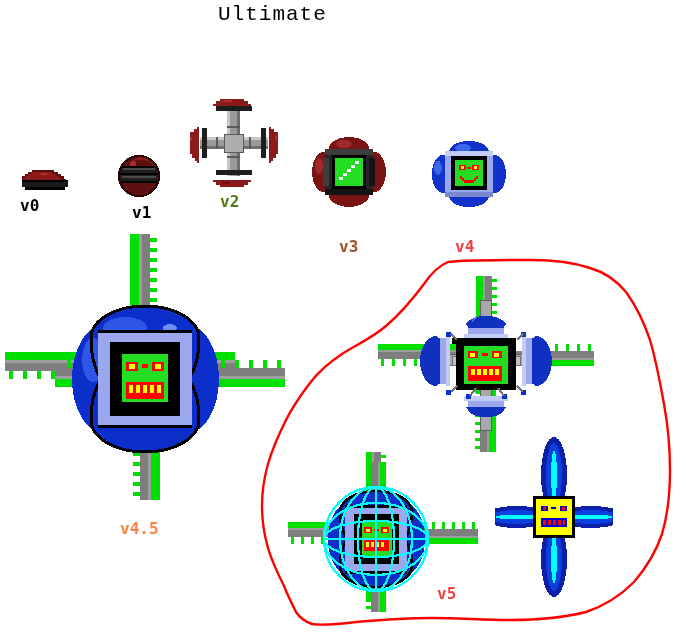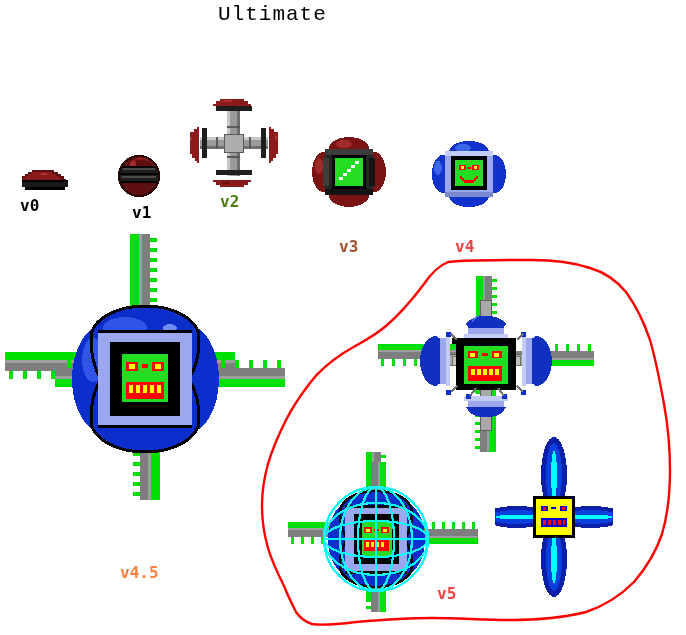--- a/index.html
+++ b/index.html
@@ -524,16 +524,16 @@
 
   <svg class="outline-svg" viewBox="0 0 686 635">
     <path id="outline-path" fill="none" stroke="#FF0000" stroke-width="2.4" stroke-linecap="round" stroke-linejoin="round" d="M 448,262 C 438,266 430,275 424,284 C 412,300 400,314 386,326 C 372,338 356,345 342,354 C 330,362 318,372 310,383 C 300,396 292,408 286,420 C 278,436 272,450 268,464 C 264,478 262,492 262,506 C 262,520 264,534 268,548 C 272,562 278,574 284,586 C 288,596 292,604 296,612 C 300,618 306,622 312,624 C 324,626 340,624 356,622 C 380,620 406,618 432,618 C 458,618 484,620 510,620 C 536,620 562,618 586,612 C 604,606 620,596 634,582 C 646,568 656,552 662,534 C 668,514 670,492 670,470 C 670,448 668,426 664,404 C 660,382 656,360 650,340 C 644,322 636,306 626,292 C 616,280 604,272 590,268 C 572,262 552,260 532,260 C 508,260 482,260 460,261 Z"></path>
   </svg>
 
   <div class="label" style="left:20px;  top:198px; color:#000000;text-align:center;">v0</div>
   <div class="label" style="left:132px; top:205px; color:#000000;">v1</div>
   <div class="label" style="left:220px; top:194px; color:#4d7c0f;">v2</div>
   <div class="label" style="left:339px; top:211px; color:#A0522D;margin-top:28px;">v3</div>
   <div class="label" style="left:455px; top:211px; color:#ef4444;margin-top:28px;">v4</div>
-  <div class="label" style="left:120px; top:521px; color:#FF8040;margin-top:44px;">v4.5</div>
+  <div class="label" style="left:120px; top:521px; color:#FF8040;">v4.5</div>
   <div class="label" style="left:437px; top:586px; color:#ef4444;">v5</div>
 
 </div>
 
 </body></html>

